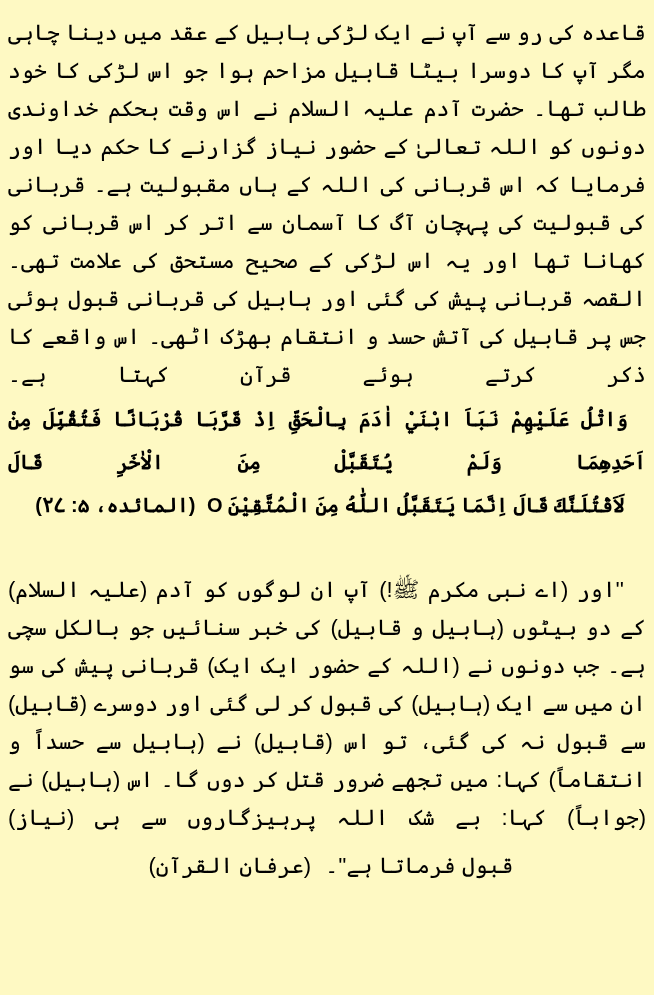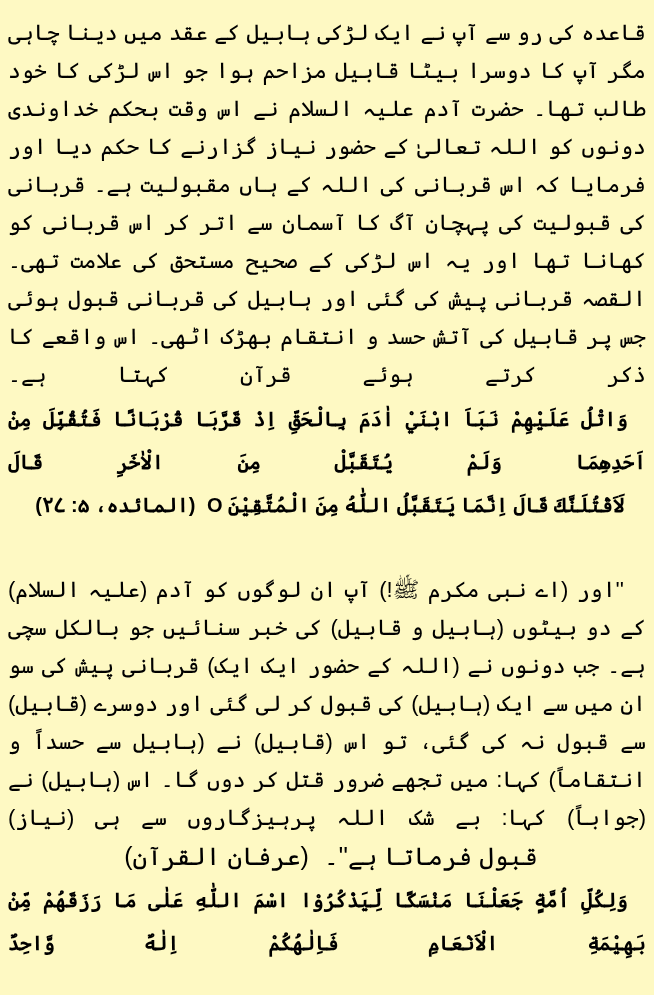--- a/index.html
+++ b/index.html
@@ -42,25 +42,25 @@
     text-align-last: justify;
     text-indent: 18px;
   }
   .verse .vline2 {
     text-align: center;
     text-align-last: center;
   }
   .verse .citation { margin: 0 6px; }
   
   .center-line {
-    font-size: 25px;
+    font-size: 22px;
     line-height: 38px;
     text-align: center;
     text-align-last: center;
-    margin: 0;
+    margin: 10px;
   }
   .center-line .source { margin: 0 8px; }
 </style>
 </head>
 <body>
 
 <div class="page">
 
   <p class="urdu full-last">قاعدہ کی رو سے آپ نے ایک لڑکی ہابیل کے عقد میں دینا چاہی مگر آپ کا دوسرا بیٹا قابیل مزاحم ہوا جو اس لڑکی کا خود طالب تھا۔ حضرت آدم علیہ السلام نے اس وقت بحکم خداوندی دونوں کو اللہ تعالیٰ کے حضور نیاز گزارنے کا حکم دیا اور فرمایا کہ اس قربانی کی اللہ کے ہاں مقبولیت ہے۔ قربانی کی قبولیت کی پہچان آگ کا آسمان سے اتر کر اس قربانی کو کھانا تھا اور یہ اس لڑکی کے صحیح مستحق کی علامت تھی۔ القصہ قربانی پیش کی گئی اور ہابیل کی قربانی قبول ہوئی جس پر قابیل کی آتش حسد و انتقام بھڑک اٹھی۔ اس واقعے کا ذکر کرتے ہوئے قرآن کہتا ہے۔</p>
 
@@ -72,18 +72,14 @@
     </div>
   </div>
 
   <p class="urdu full-last indent">''اور (اے نبی مکرم ﷺ!) آپ ان لوگوں کو آدم (علیہ السلام) کے دو بیٹوں (ہابیل و قابیل) کی خبر سنائیں جو بالکل سچی ہے۔ جب دونوں نے (اللہ کے حضور ایک ایک) قربانی پیش کی سو ان میں سے ایک (ہابیل) کی قبول کر لی گئی اور دوسرے (قابیل) سے قبول نہ کی گئی، تو اس (قابیل) نے (ہابیل سے حسداً و انتقاماً) کہا: میں تجھے ضرور قتل کر دوں گا۔ اس (ہابیل) نے (جواباً) کہا: بے شک اللہ پرہیزگاروں سے ہی (نیاز)</p>
   <p class="center-line">
     <span>قبول فرماتا ہے''۔</span>
     <span class="source">(عرفان القرآن)</span>
   </p>
 
 
-  <div class="verse">
-    <div class="vline1">وَلِكُلِّ اُمَّةٍ جَعَلْنَا مَنْسَكًا لِّيَذْكُرُوْا اسْمَ اللّٰهِ عَلٰى مَا رَزَقَهُمْ مِّنْ بَهِيْمَةِ الْاَنْعَامِ فَاِلٰهُكُمْ اِلٰهٌ وَّاحِدٌ</div>
-
-  </div>
 
 </div>
 
 </body></html>

